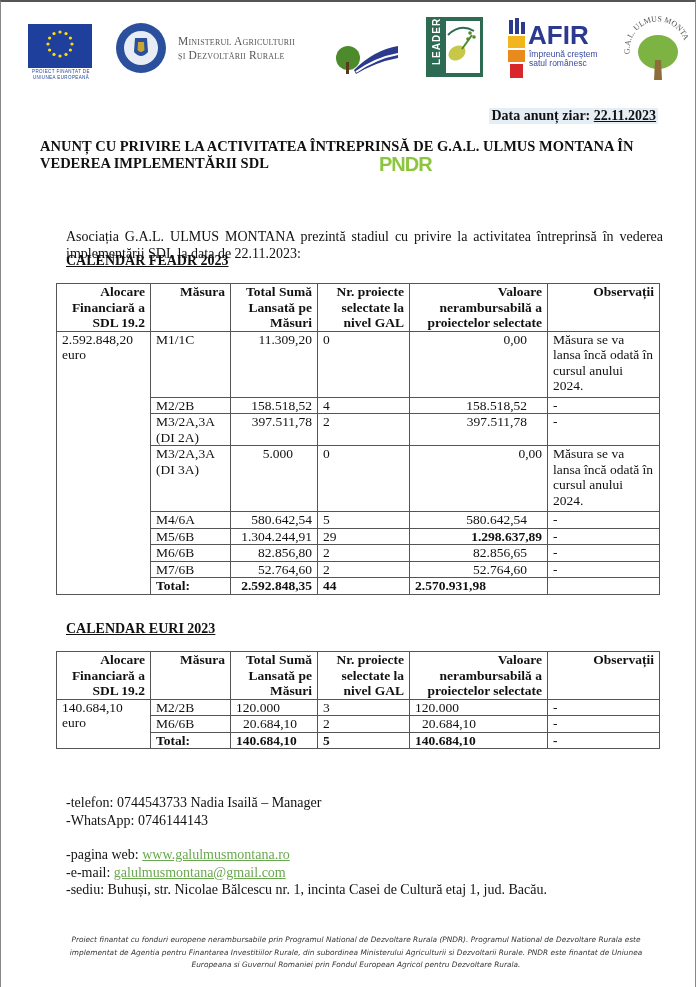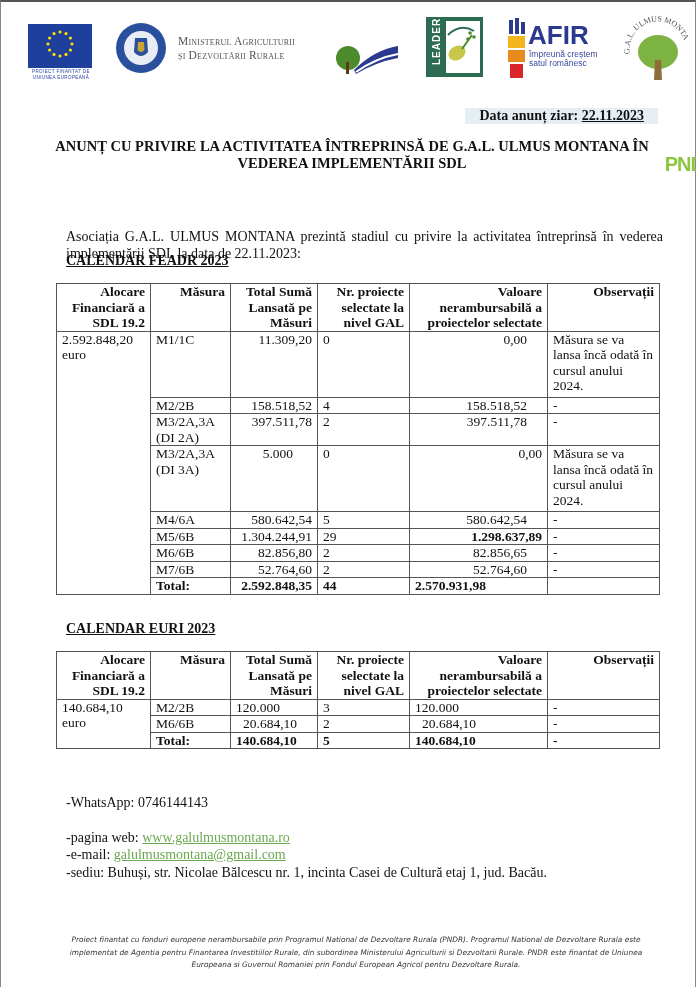--- a/index.html
+++ b/index.html
@@ -18,24 +18,24 @@
   .ministry { left: 178px; top: 20px; font-family: "Liberation Serif", serif; font-size: 11.5px; color: #555; line-height: 14px; letter-spacing: 0.2px; font-variant: small-caps; }
   .pndr { left: 334px; top: 4px; width: 66px; height: 58px; }
   .pndr .title { font-family: "Liberation Sans", sans-serif; font-weight: bold; font-size: 20px; color: #8cc63f; letter-spacing: -1px; margin-left: 5px; }
   .leader { left: 426px; top: 3px; width: 57px; height: 60px; background: #2d6b52; }
   .afir { left: 506px; top: 4px; width: 92px; height: 64px; }
   .afir .word { position: absolute; left: 22px; top: 2px; font-family: "Liberation Sans", sans-serif; font-weight: bold; font-size: 26px; color: #2b3a8f; }
   .afir .slogan { position: absolute; left: 23px; top: 32px; font-family: "Liberation Sans", sans-serif; font-size: 8.5px; color: #3a4a9f; line-height: 9px; }
   .gal { left: 622px; top: 0px; width: 70px; height: 70px; }
 
   
-  .date-line { position: absolute; top: 108px; right: 38px; font-weight: bold; font-size: 14px; background: #e6eef5; padding: 0 14px; }
+  .date-line { position: absolute; top: 108px; right: 38px; font-weight: bold; font-size: 14px; background: #e6eef5; padding: 0 2px; }
   .date-line .val { text-decoration: underline; }
 
-  .title { position: absolute; top: 138px; left: 40px; width: 624px; text-align: center; font-weight: bold; font-size: 14.5px; line-height: 17px; }
+  .title { position: absolute; top: 138px; left: 40px; width: 624px; text-align: left; font-weight: bold; font-size: 14.5px; line-height: 17px; }
   .intro { position: absolute; top: 203px; left: 66px; width: 597px; font-size: 14px; line-height: 17px; text-align: justify; margin-top: 25px; }
   .section-head { position: absolute; left: 66px; font-weight: bold; font-size: 14px; text-decoration: underline; }
 
   table.grid { position: absolute; left: 56px; border-collapse: collapse; font-size: 13.5px; line-height: 15.5px; }
   table.grid td, table.grid th { border: 1px solid #555; vertical-align: top; padding: 0 5px; }
   table.grid th { font-weight: bold; text-align: right; }
   .num { text-align: right; }
   .b { font-weight: bold; }
 
   .contact { position: absolute; top: 794px; left: 66px; font-size: 14px; line-height: 17.5px; }
@@ -272,20 +272,21 @@
     <td>Total:</td>
     <td>140.684,10</td>
     <td>5</td>
     <td>140.684,10</td>
     <td>-</td>
   </tr>
 </tbody>
   </table>
 
 <div class="contact">
+  <div>-telefon: 0744543733 Nadia Isailă – Manager</div>
   <div>-WhatsApp: 0746144143</div>
   <div style="height:17px;"></div>
   <div>
     <span>-pagina web: </span><a>www.galulmusmontana.ro</a>
   </div>
   <div>
     <span>-e-mail: </span><a>galulmusmontana@gmail.com</a>
   </div>
   <div>-sediu: Buhuși, str. Nicolae Bălcescu nr. 1, incinta Casei de Cultură etaj 1, jud. Bacău.</div>
 </div>

